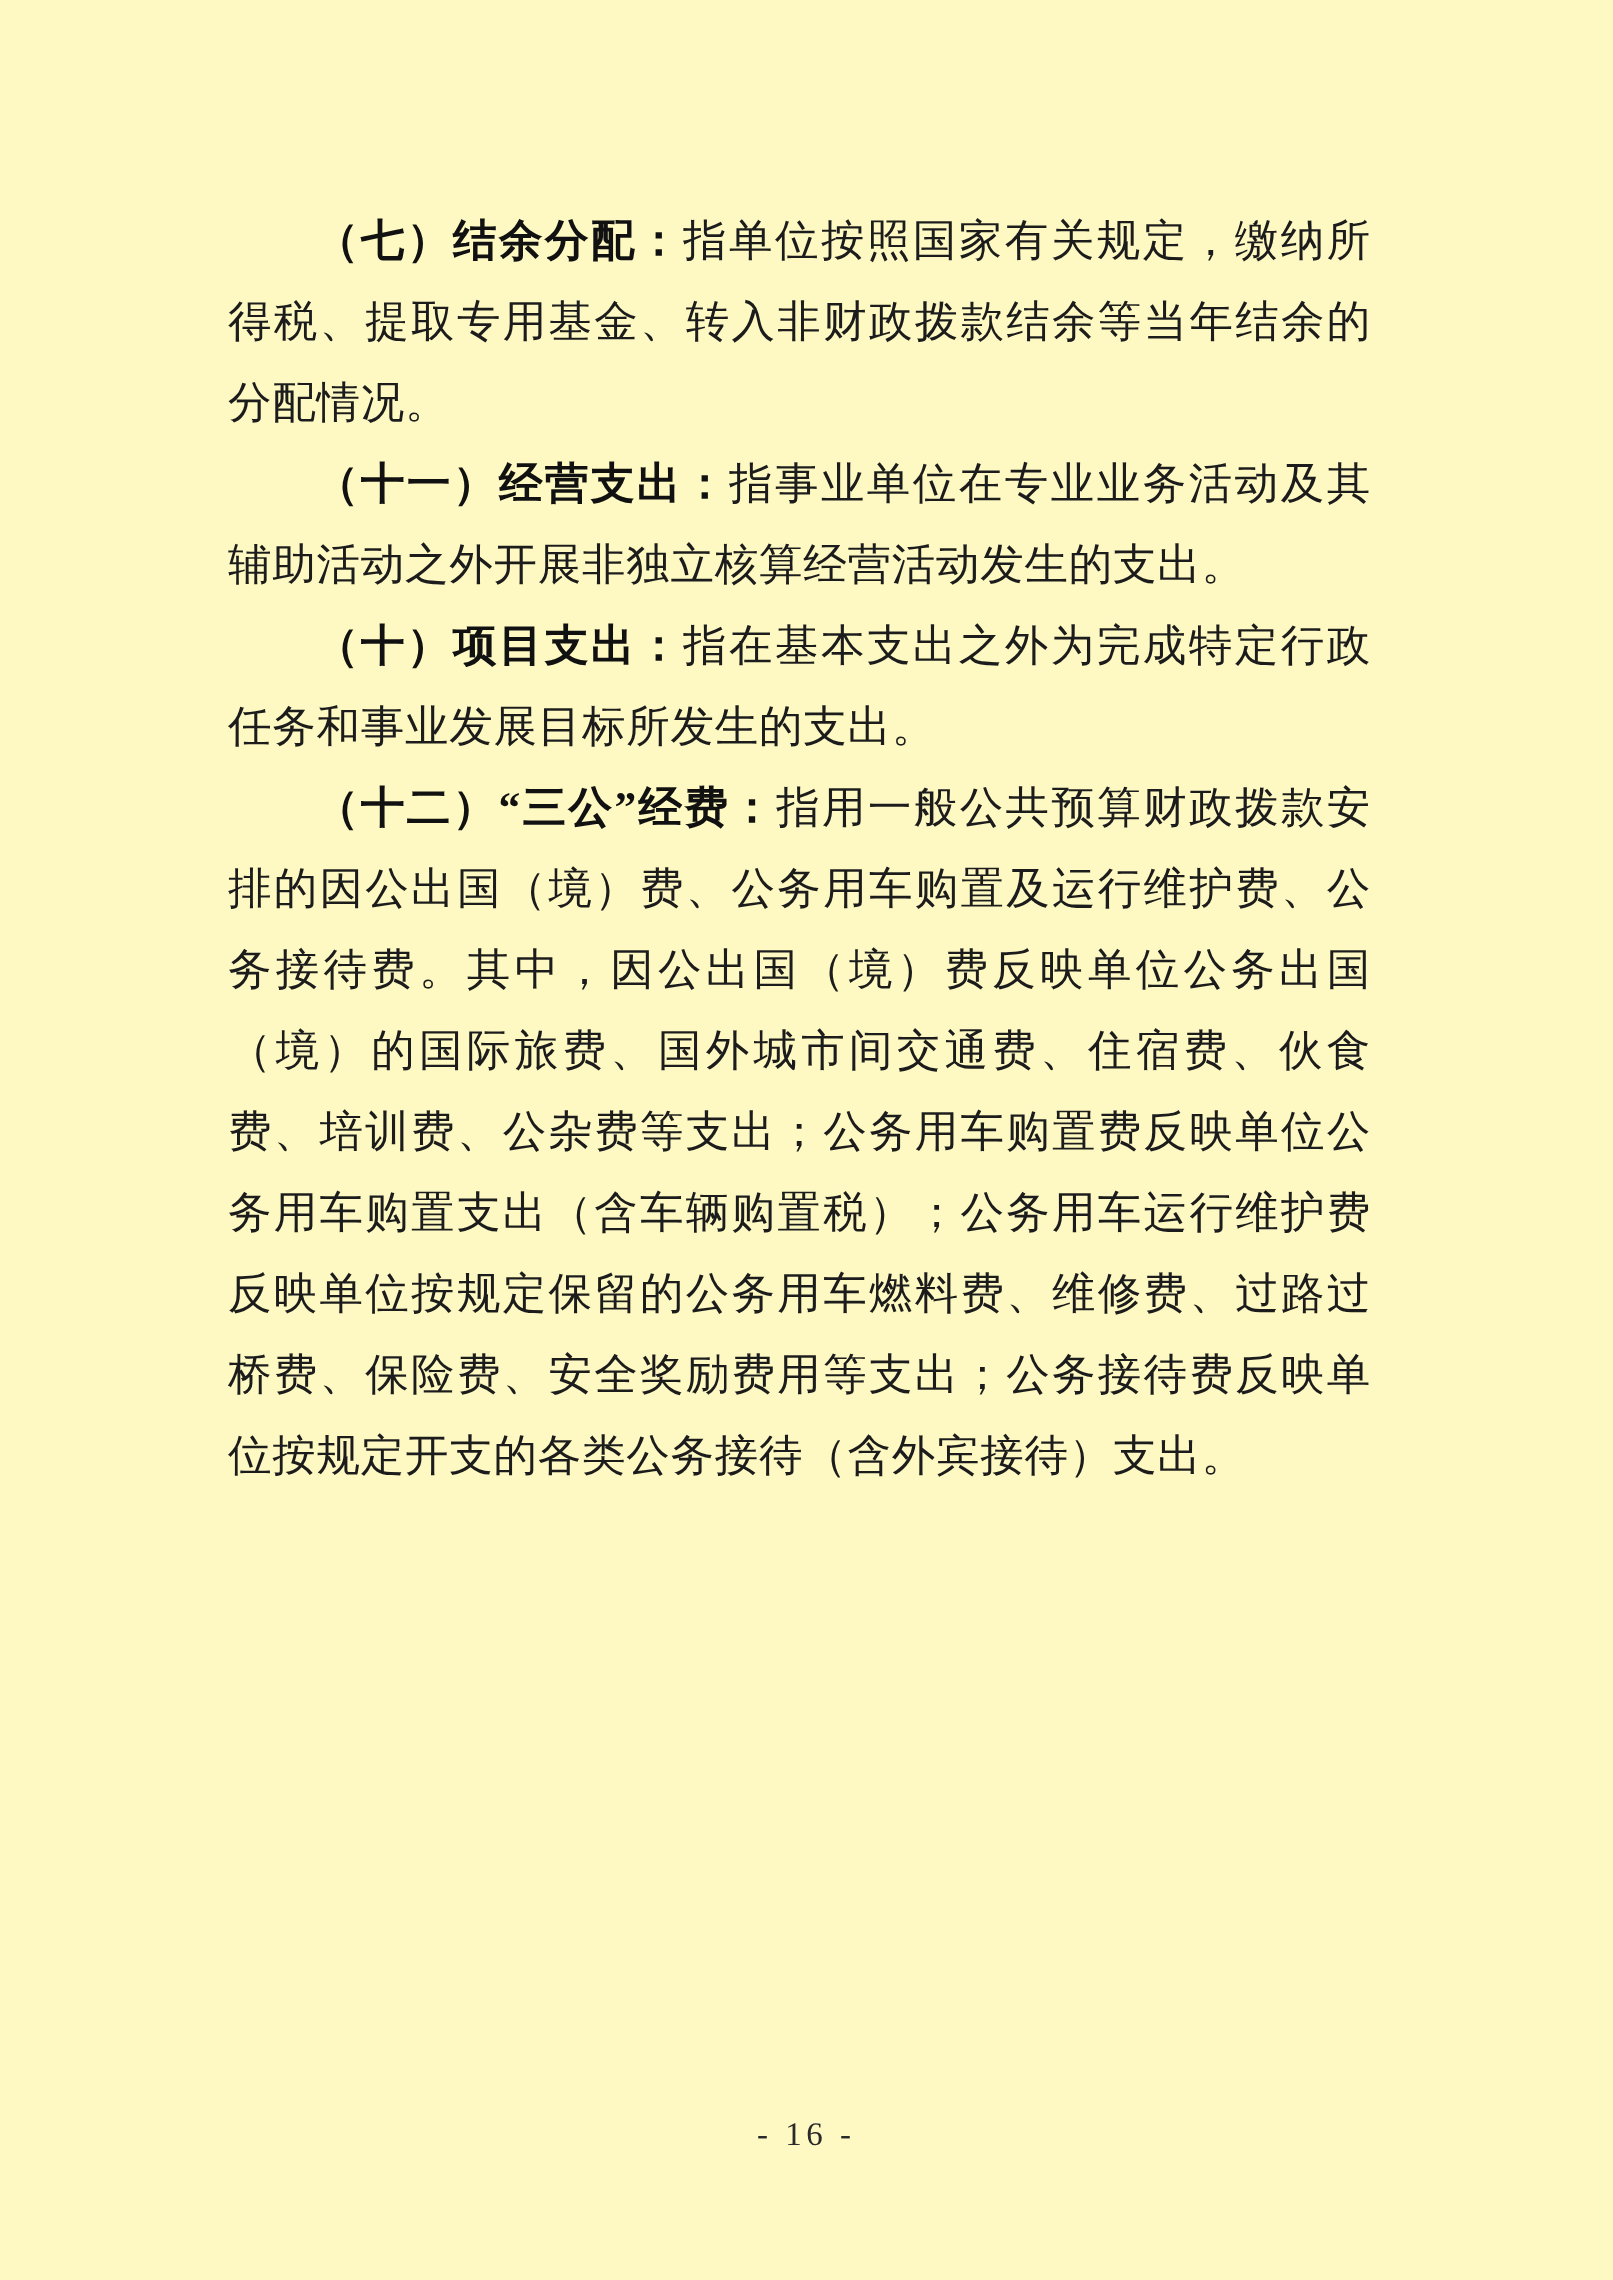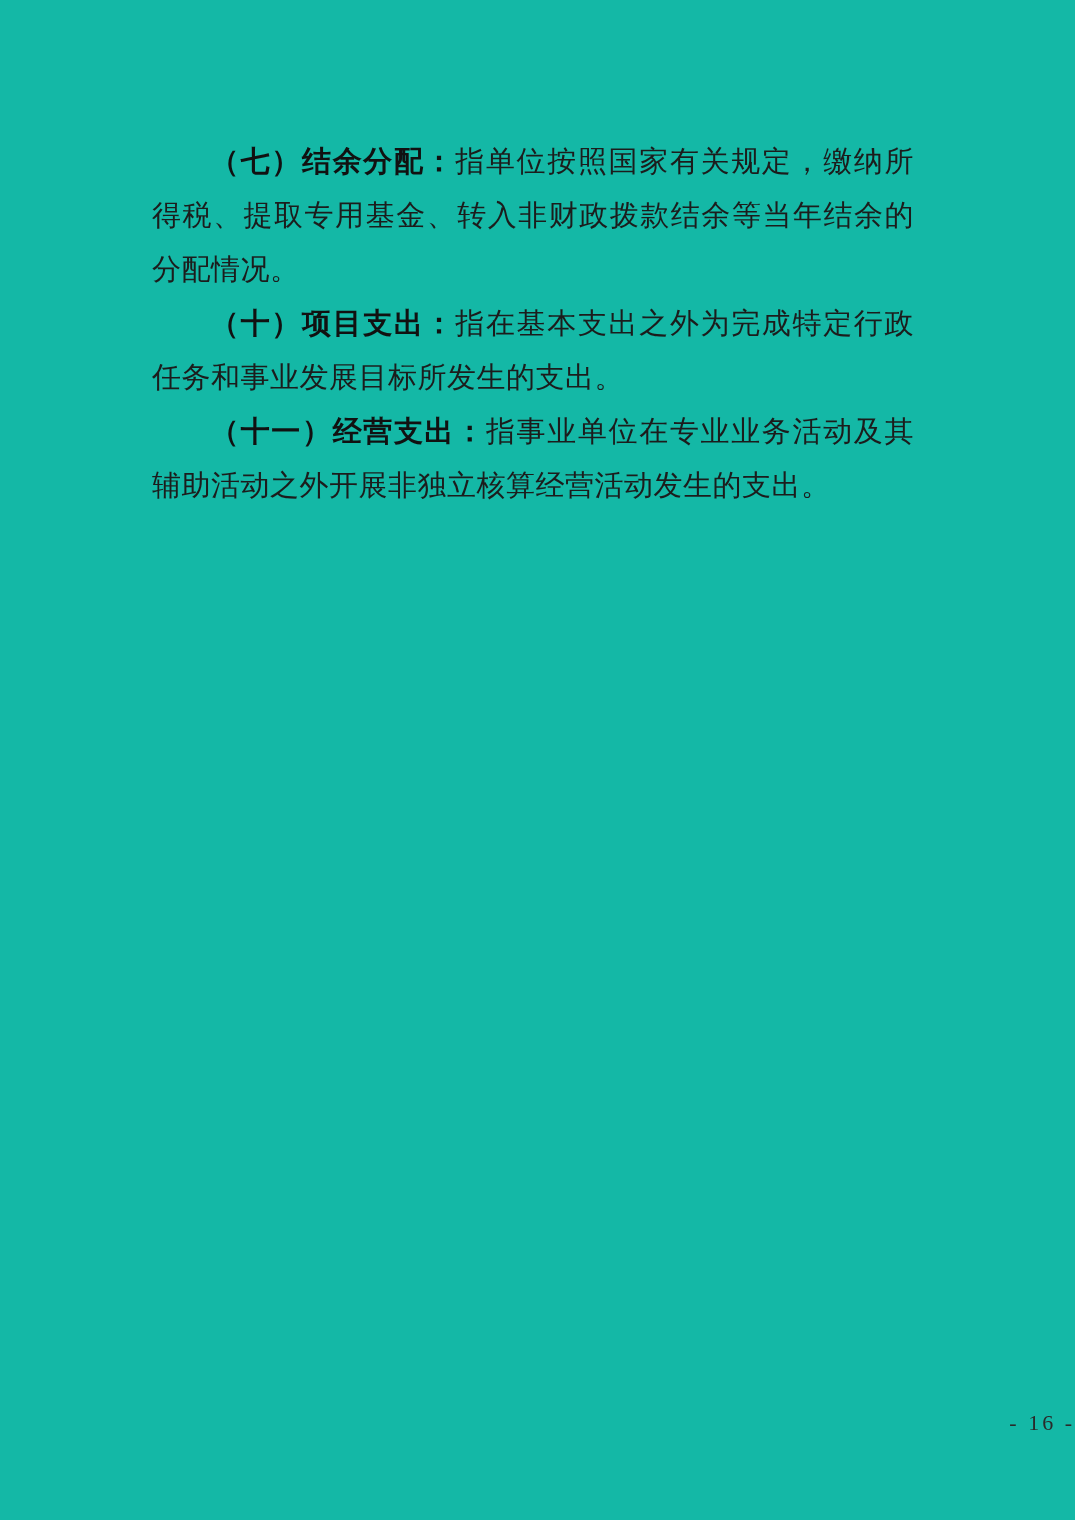--- a/index.html
+++ b/index.html
@@ -16,21 +16,21 @@
     font-family: "Liberation Serif", "DejaVu Serif", serif;
     color: #1c1c1c;
   }
 
   .page {
     position: absolute;
     left: 0;
     top: 0;
     width: 1075px;
     height: 1520px;
-    background: #14b8a6;
+    background: #fef9c3;
   }
 
   .text-block {
     position: absolute;
     left: 152px;
     top: 134px;
     width: 762px;
   }
 
   .para {
@@ -49,40 +49,41 @@
 
   .para-body {
     font-weight: normal;
   }
 
   .footer {
     position: absolute;
     left: 0;
     bottom: 84px;
     width: 100%;
-    text-align: right;
+    text-align: center;
     font-size: 22px;
     letter-spacing: 3px;
     color: #2a2a2a;
     font-family: "Liberation Serif", "DejaVu Serif", serif;
   }
 </style>
 </head>
 <body>
 
 <div class="page">
 
   <div class="text-block">
 
     <p class="para"><span class="para-heading">（七）结余分配：</span><span class="para-body">指单位按照国家有关规定，缴纳所得税、提取专用基金、转入非财政拨款结余等当年结余的分配情况。</span></p>
 
 
 
+    <p class="para"><span class="para-heading">（十一）经营支出：</span><span class="para-body">指事业单位在专业业务活动及其辅助活动之外开展非独立核算经营活动发生的支出。</span></p>
+
     <p class="para"><span class="para-heading">（十）项目支出：</span><span class="para-body">指在基本支出之外为完成特定行政任务和事业发展目标所发生的支出。</span></p>
 
-    <p class="para"><span class="para-heading">（十一）经营支出：</span><span class="para-body">指事业单位在专业业务活动及其辅助活动之外开展非独立核算经营活动发生的支出。</span></p>
-
+    <p class="para"><span class="para-heading">（十二）“三公”经费：</span><span class="para-body">指用一般公共预算财政拨款安排的因公出国（境）费、公务用车购置及运行维护费、公务接待费。其中，因公出国（境）费反映单位公务出国（境）的国际旅费、国外城市间交通费、住宿费、伙食费、培训费、公杂费等支出；公务用车购置费反映单位公务用车购置支出（含车辆购置税）；公务用车运行维护费反映单位按规定保留的公务用车燃料费、维修费、过路过桥费、保险费、安全奖励费用等支出；公务接待费反映单位按规定开支的各类公务接待（含外宾接待）支出。</span></p>
 
   </div>
 
   <div class="footer">- 16 -</div>
 
 </div>
 
 </body></html>

